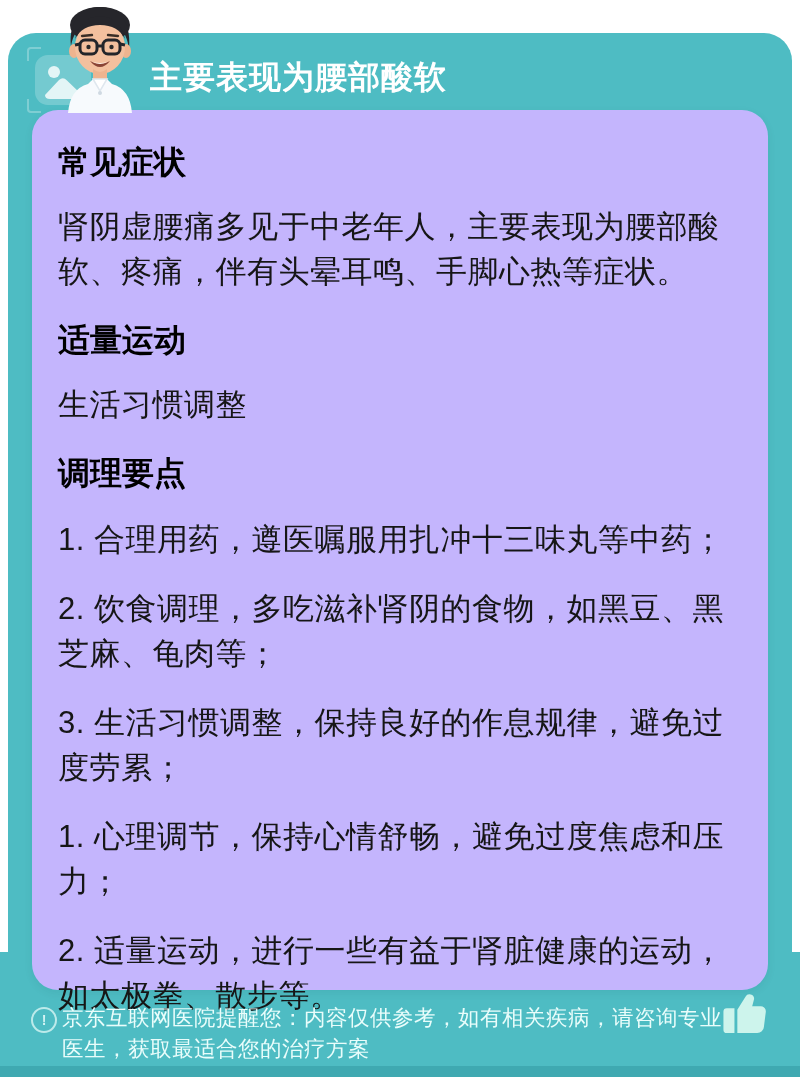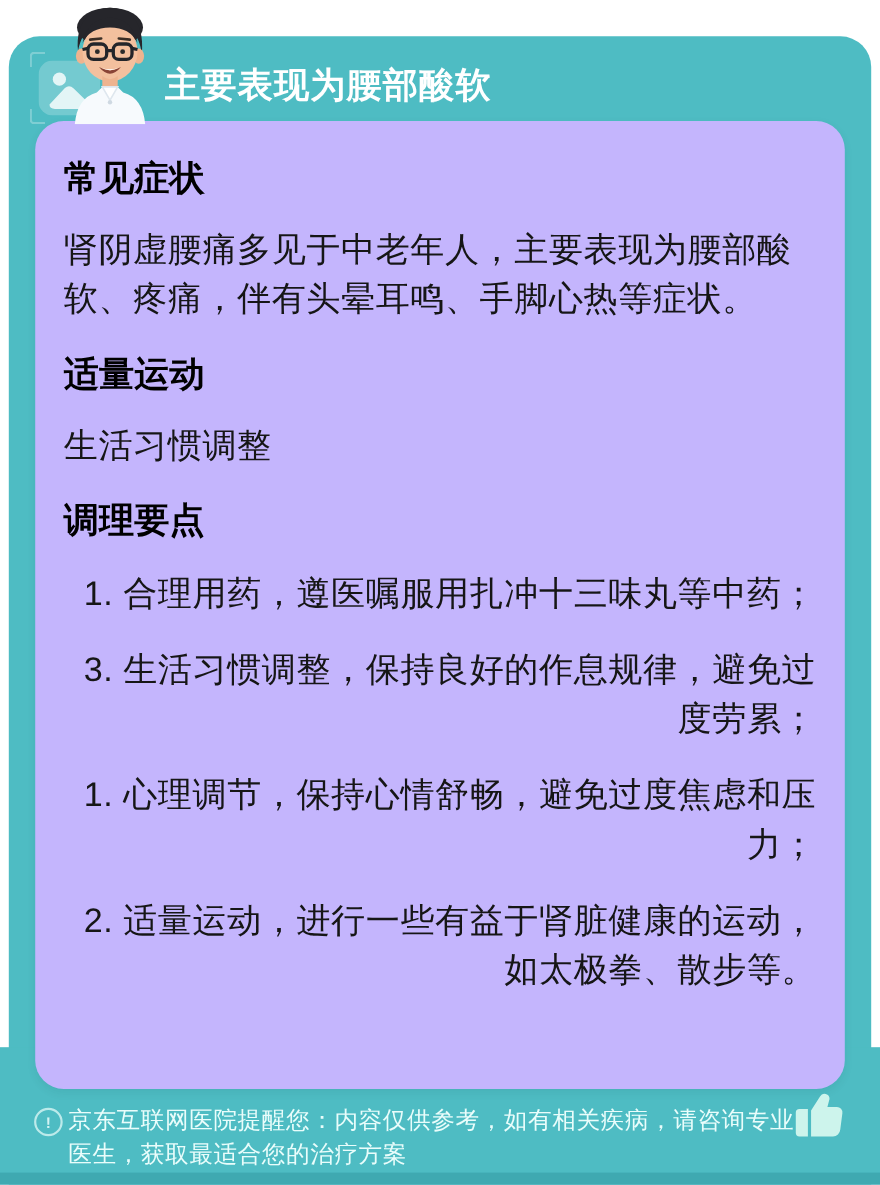--- a/index.html
+++ b/index.html
@@ -55,21 +55,21 @@
   .card h2{
     margin:26px 0 0 0;
     font-size:32px;line-height:40px;font-weight:700;color:#000000;
   }
   .card h2:first-child{margin-top:8px;}
   .card p{
     margin:22px 0 0 0;
     font-size:31px;line-height:45px;color:#161616;
     letter-spacing:0.5px;
   }
-  .card .list p{margin:24px 0 0 0;text-align:right;}
+  .card .list p{margin:24px 0 0 0;}
   
   .footer{
     position:absolute;left:0;top:985px;width:800px;height:81px;z-index:3;
   }
   .info-icon{
     position:absolute;left:31px;top:22px;width:22px;height:22px;
     border:2px solid rgba(235,253,251,0.7);border-radius:50%;
     color:rgba(235,253,251,0.85);font-size:14px;font-weight:700;
     text-align:center;line-height:22px;
   }
@@ -128,20 +128,21 @@
 <div class="card">
   <h2>常见症状</h2>
   <p>肾阴虚腰痛多见于中老年人，主要表现为腰部酸软、疼痛，伴有头晕耳鸣、手脚心热等症状。</p>
 
   <h2>适量运动</h2>
   <p>生活习惯调整</p>
 
   <h2>调理要点</h2>
   <div class="list">
     <p>1. 合理用药，遵医嘱服用扎冲十三味丸等中药；</p>
+    <p>2. 饮食调理，多吃滋补肾阴的食物，如黑豆、黑芝麻、龟肉等；</p>
     <p>3. 生活习惯调整，保持良好的作息规律，避免过度劳累；</p>
     <p>1. 心理调节，保持心情舒畅，避免过度焦虑和压力；</p>
     <p>2. 适量运动，进行一些有益于肾脏健康的运动，如太极拳、散步等。</p>
   </div>
 </div>
 
 <div class="footer-band"></div>
 <div class="bottom-strip"></div>
 <div class="footer">
   <div class="info-icon">!</div>

